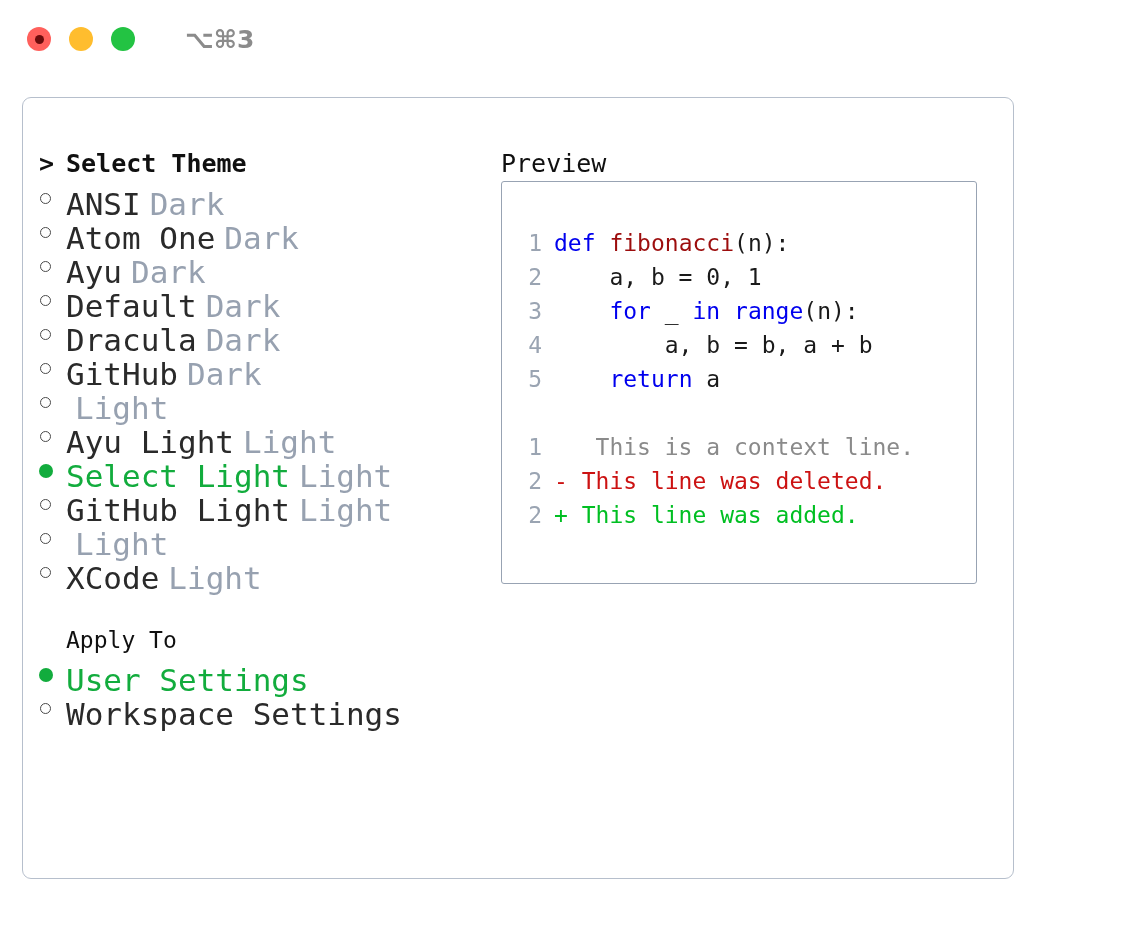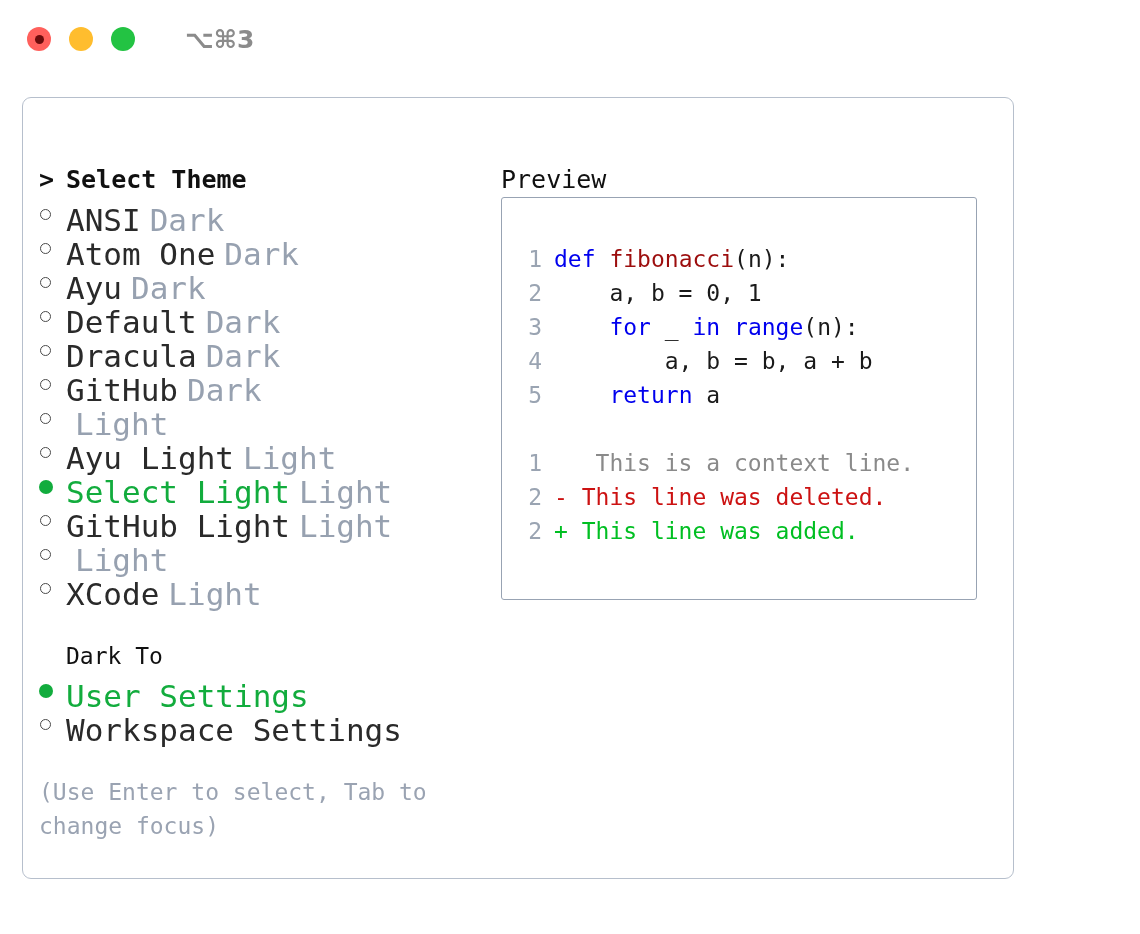--- a/index.html
+++ b/index.html
@@ -76,21 +76,21 @@
     width: 992px;
     height: 782px;
     border: 1.6px solid #b6bfcc;
     border-radius: 9px;
     box-sizing: border-box;
     background: #ffffff;
   }
 
   .columns {
     position: absolute;
-    left: 0; top: 16px;
+    left: 0; top: 0;
     width: 100%; height: 100%;
   }
 
   
   .left-col {
     position: absolute;
     left: 16px;
     top: 49px;
     width: 460px;
   }
@@ -247,28 +247,27 @@
             <div class="opt-row"><span class="marker"><span class="ring"></span></span><span class="opt-kind">Light</span></div>
             <div class="opt-row"><span class="marker"><span class="ring"></span></span><span class="opt-label">Ayu Light</span><span class="opt-kind">Light</span></div>
             <div class="opt-row selected"><span class="marker"><span class="fill"></span></span><span class="opt-label">Select Light</span><span class="opt-kind">Light</span></div>
             <div class="opt-row"><span class="marker"><span class="ring"></span></span><span class="opt-label">GitHub Light</span><span class="opt-kind">Light</span></div>
             <div class="opt-row"><span class="marker"><span class="ring"></span></span><span class="opt-kind">Light</span></div>
             <div class="opt-row"><span class="marker"><span class="ring"></span></span><span class="opt-label">XCode</span><span class="opt-kind">Light</span></div>
           </div>
 
         <div class="spacer-row"></div>
 
-        <div class="apply-title">Dark To</div>
+        <div class="apply-title">Apply To</div>
 
         <div class="opt-list" id="apply-list">
             <div class="opt-row selected"><span class="marker"><span class="fill"></span></span><span class="opt-label">User Settings</span></div>
             <div class="opt-row"><span class="marker"><span class="ring"></span></span><span class="opt-label">Workspace Settings</span></div>
           </div>
 
-        <div class="hint">(Use Enter to select, Tab to change focus)</div>
       </div>
 
       <div class="right-col">
         <div class="preview-title">Preview</div>
         <div class="preview-box">
           <div class="code" id="code-block"><div class="code-line"><span class="lineno">1</span><span class="kw">def</span><span class="pln"> </span><span class="fn">fibonacci</span><span class="pln">(n):</span></div><div class="code-line"><span class="lineno">2</span><span class="pln">    a, b = 0, 1</span></div><div class="code-line"><span class="lineno">3</span><span class="pln">    </span><span class="kw">for</span><span class="pln"> _ </span><span class="kw">in</span><span class="pln"> </span><span class="kw">range</span><span class="pln">(n):</span></div><div class="code-line"><span class="lineno">4</span><span class="pln">        a, b = b, a + b</span></div><div class="code-line"><span class="lineno">5</span><span class="pln">    </span><span class="kw">return</span><span class="pln"> a</span></div><div class="blank-line"></div><div class="code-line"><span class="lineno">1</span><span class="diff-ctx">   This is a context line.</span></div><div class="code-line"><span class="lineno">2</span><span class="diff-del">- This line was deleted.</span></div><div class="code-line"><span class="lineno">2</span><span class="diff-add">+ This line was added.</span></div></div>
         </div>
       </div>
 
     </div>

